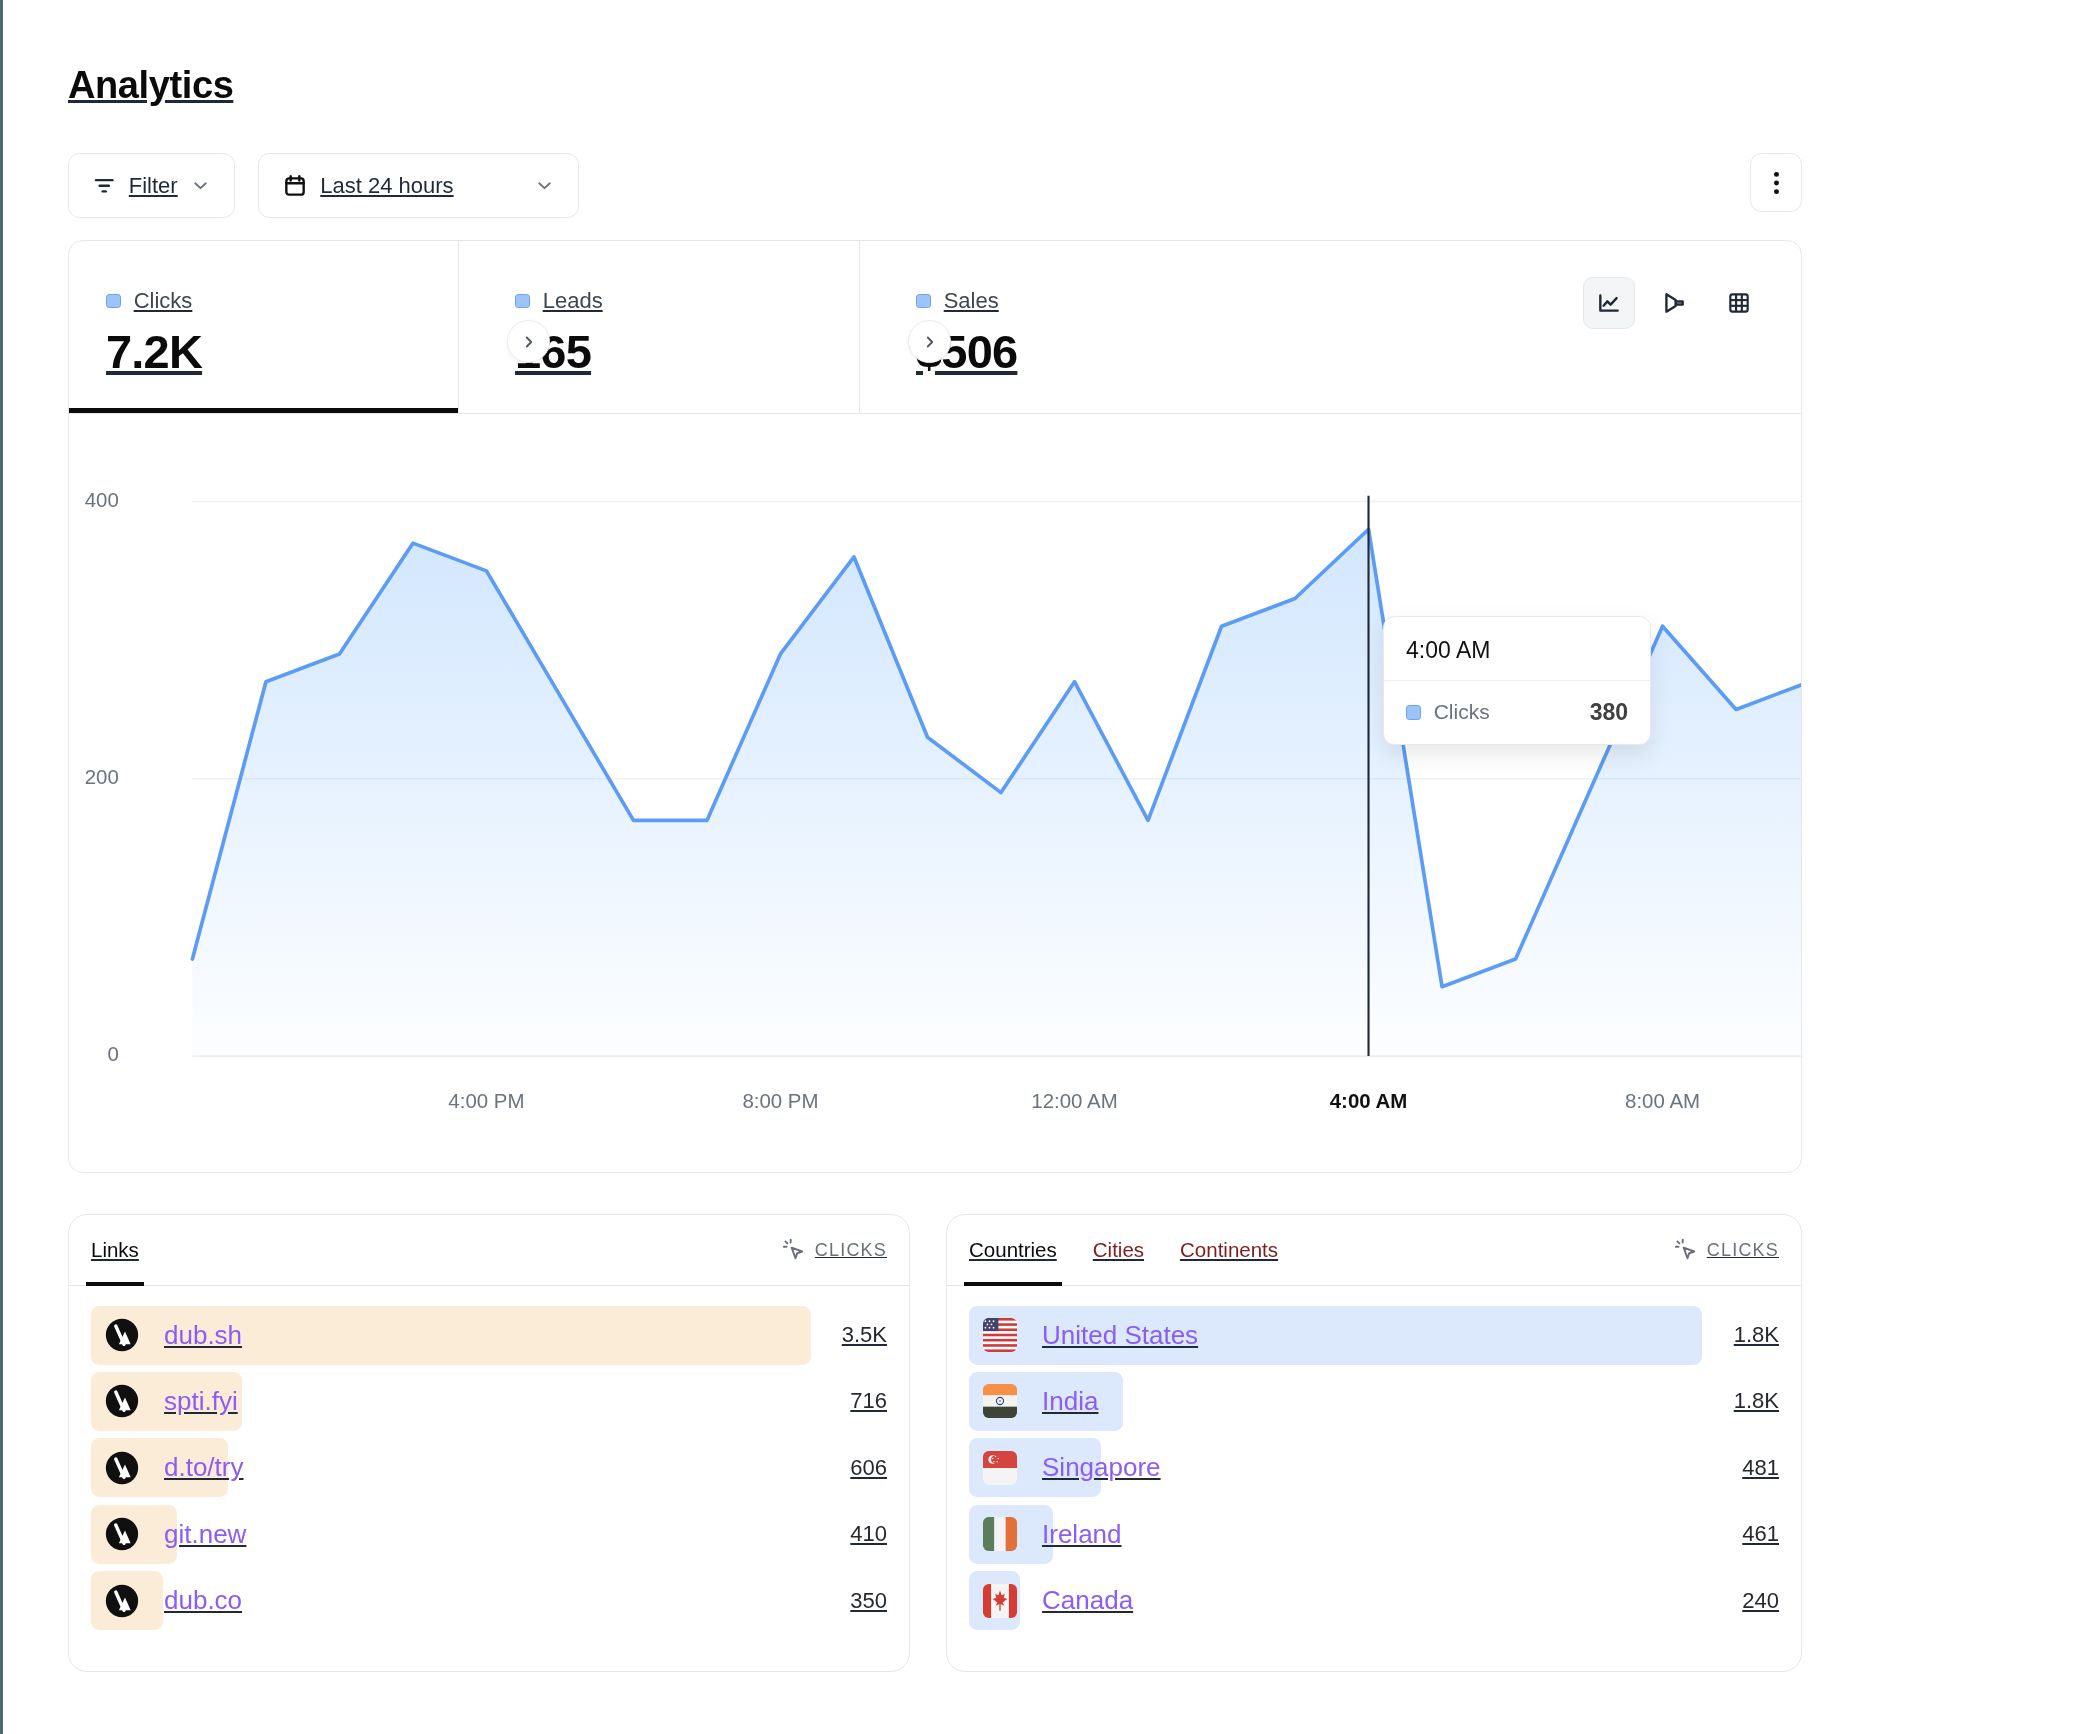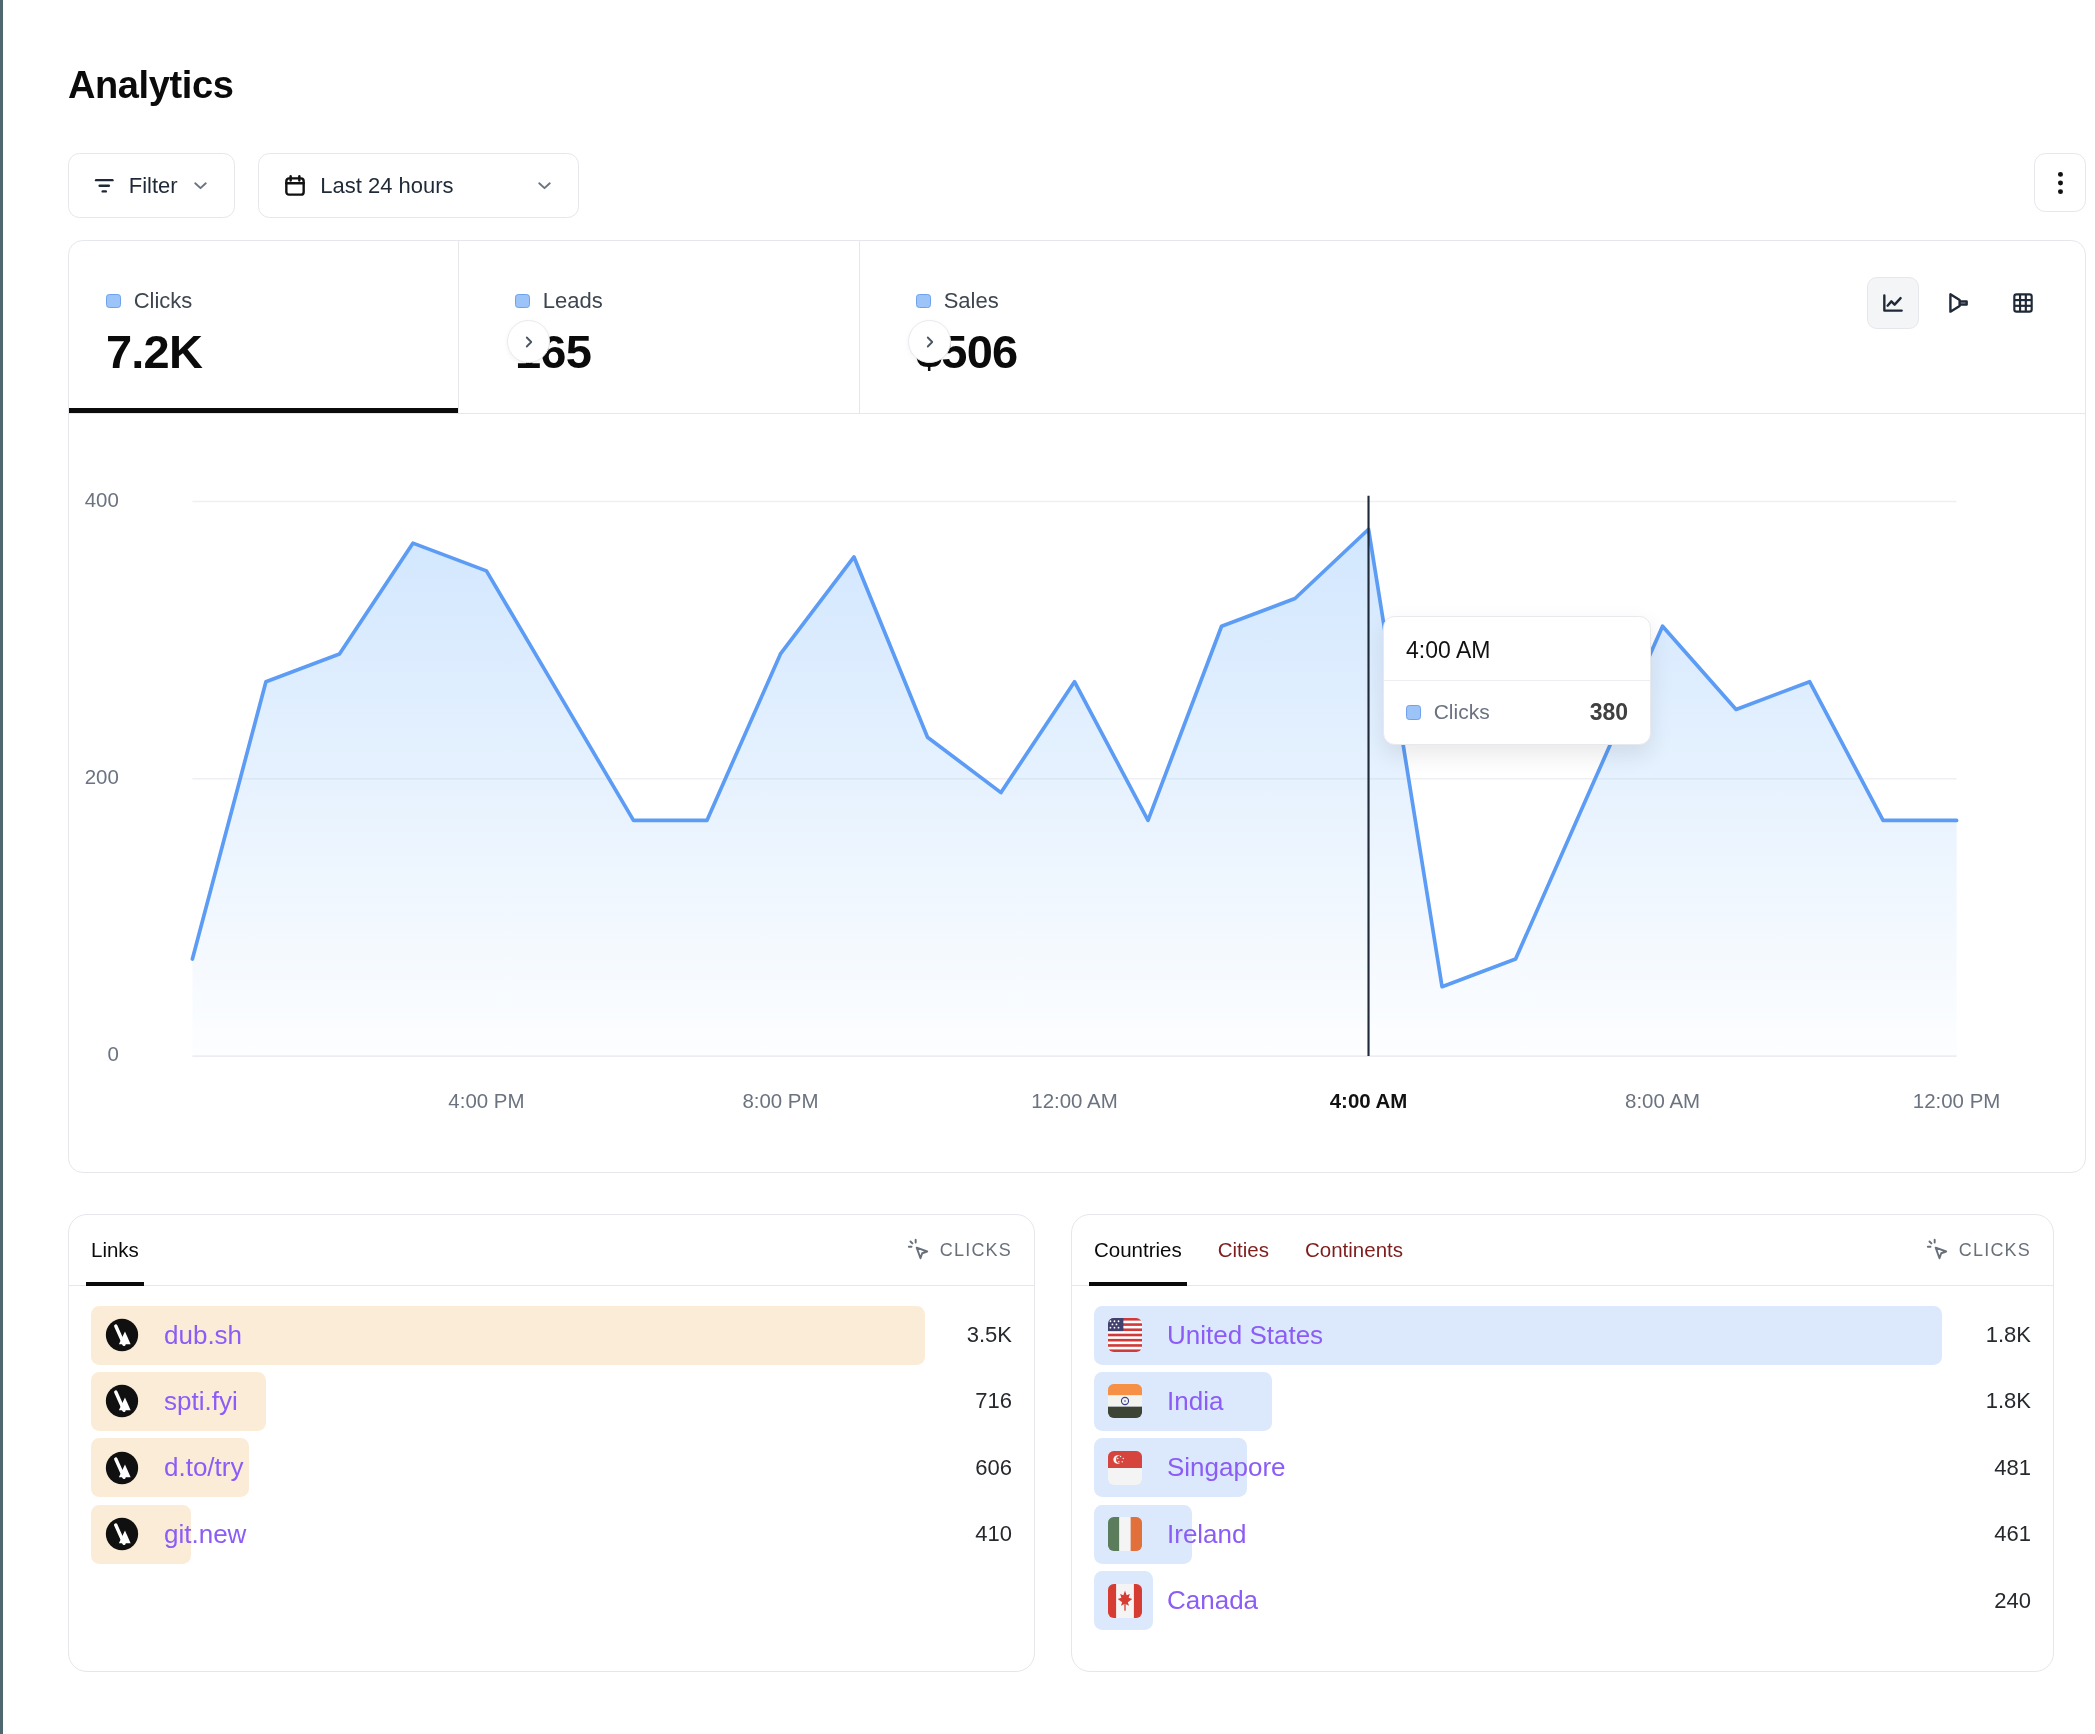--- a/index.html
+++ b/index.html
@@ -1,18 +1,18 @@
 <!DOCTYPE html>
 <html style="font-size:13px"><head>
 <meta charset="utf-8">
 <style>
   html,body{margin:0;padding:0;background:#fff;width:2096px;height:1735px;overflow:hidden;
     font-family:"Liberation Sans",sans-serif;color:#1f2937;-webkit-font-smoothing:antialiased;}
   .edge-strip{position:absolute;left:0;top:0;bottom:0;width:3.3px;background:#4d686e;}
-  .page{position:absolute;left:68px;top:0;width:2018px;}
+  .page{position:absolute;left:68px;top:0;width:1734px;text-decoration:underline;}
   .page-title{margin:64px 0 0 0;font-size:38px;font-weight:700;letter-spacing:-0.4px;color:#0b0b0c;}
   
   .toolbar{margin-top:46px;display:flex;gap:23px;}
   .btn{display:flex;align-items:center;gap:12.3px;height:65px;padding:0 23px;border:1.2px solid #e5e7eb;
     border-radius:11.5px;background:#fff;font-size:22px;font-weight:500;color:#1f2937;cursor:pointer;box-sizing:border-box;}
   .btn svg{flex:0 0 auto;}
   .btn-range{width:321px;}
   .btn-range .chev{margin-left:auto;}
   .spacer{flex:1;}
   .btn-kebab{width:52px;height:59px;padding:0;justify-content:center;}
@@ -271,20 +271,32 @@
     <span class="prow-ic">
               <svg width="34" height="34" viewBox="0 0 24 24">
                 <circle cx="12" cy="12" r="11.4" fill="#101010"></circle>
                 <path d="M7.6 5.6 L13.4 18.6" stroke="#fff" stroke-width="2.4" stroke-linecap="round"></path>
                 <path d="M14.1 9.6 L18.1 18.6 L9.8 18.6 Z" fill="#fff"></path>
               </svg>
             </span>
     <span class="prow-label">git.new</span>
     <span class="prow-value">410</span>
   </div>
+          <div class="prow">
+    <div class="prow-bar" style="background: rgb(251, 236, 216); width: 9.05%;"></div>
+    <span class="prow-ic">
+              <svg width="34" height="34" viewBox="0 0 24 24">
+                <circle cx="12" cy="12" r="11.4" fill="#101010"></circle>
+                <path d="M7.6 5.6 L13.4 18.6" stroke="#fff" stroke-width="2.4" stroke-linecap="round"></path>
+                <path d="M14.1 9.6 L18.1 18.6 L9.8 18.6 Z" fill="#fff"></path>
+              </svg>
+            </span>
+    <span class="prow-label">dub.co</span>
+    <span class="prow-value">350</span>
+  </div>
         </div>
     </div>
 
     <div class="panel geo">
       <div class="panel-head">
         <div class="ptabs">
           <div class="ptab active">
               <span>Countries</span>
             </div>
           <div class="ptab">

